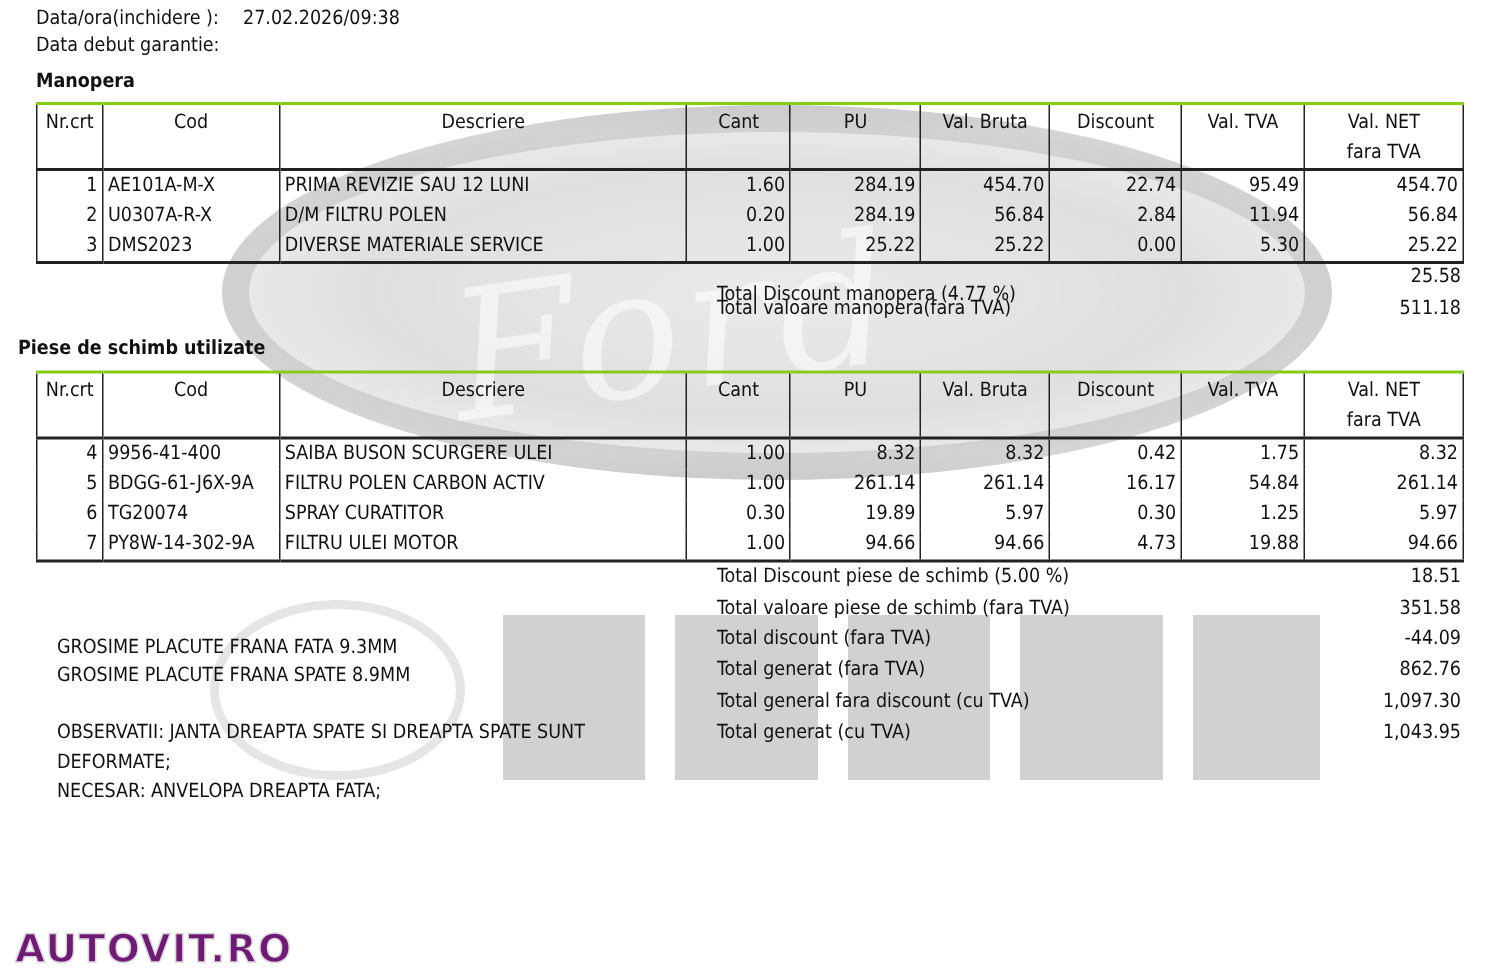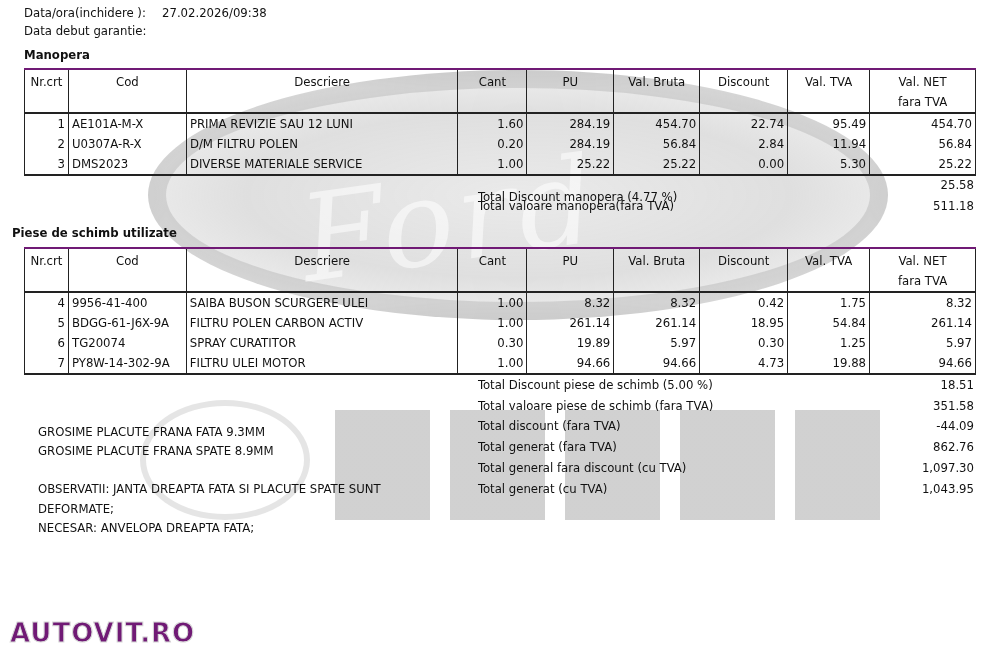--- a/index.html
+++ b/index.html
@@ -14,21 +14,21 @@
            font-size:120px;color:rgba(255,255,255,0.55);letter-spacing:4px;transform:rotate(-8deg);}
   .wm-mazda-logo{position:absolute;left:140px;top:400px;width:170px;height:120px;border-radius:50%;
            border:6px solid rgba(180,180,180,0.35);box-sizing:border-box;}
   .wm-mazda{position:absolute;left:335px;top:410px;width:545px;height:110px;
            background:repeating-linear-gradient(90deg,rgba(150,150,150,0.55) 0 95px,rgba(255,255,255,0) 95px 115px);opacity:.8;}
   .wm-auto{position:absolute;left:10px;top:618px;font-family:"DejaVu Sans",sans-serif;font-weight:bold;font-size:26px;
            color:#701a75;-webkit-text-stroke:1px #d8d8d8;letter-spacing:1px;}
   
   table.grid{position:absolute;border-collapse:collapse;left:24px;width:952px;}
   table.grid th,table.grid td{border-left:1.5px solid #222;border-right:1.5px solid #222;padding:0 3px;}
-  table.grid thead th{border-top:2px solid #701a75;border-bottom:2px solid #222;font-weight:normal;font-size:13px;
+  table.grid thead th{border-top:2px solid #84cc16;border-bottom:2px solid #222;font-weight:normal;font-size:13px;
          vertical-align:top;text-align:center;height:40px;line-height:20px;padding-top:2px;margin-top:48px;}
   table.grid tbody td{height:20px;line-height:20px;font-size:13px;}
   table.grid tbody tr:last-child td{border-bottom:2px solid #222;}
   td.num{text-align:right;}
   td.txt{text-align:left;}
   .sec-title{font-weight:bold;font-size:13px;}
   .tot-label{position:absolute;left:478px;font-size:13px;}
   .tot-val{position:absolute;right:26px;font-size:13px;text-align:right;}
 </style>
 </head>
@@ -152,21 +152,21 @@
       <td class="num">1.75</td>
       <td class="num">8.32</td>
     </tr>
     <tr>
       <td class="num">5</td>
       <td class="txt">BDGG-61-J6X-9A</td>
       <td class="txt">FILTRU POLEN CARBON ACTIV</td>
       <td class="num">1.00</td>
       <td class="num">261.14</td>
       <td class="num">261.14</td>
-      <td class="num">18.95</td>
+      <td class="num">16.17</td>
       <td class="num">54.84</td>
       <td class="num">261.14</td>
     </tr>
     <tr>
       <td class="num">6</td>
       <td class="txt">TG20074</td>
       <td class="txt">SPRAY CURATITOR</td>
       <td class="num">0.30</td>
       <td class="num">19.89</td>
       <td class="num">5.97</td>
@@ -197,15 +197,15 @@
 <div class="tot-val abs" style="top:418px;">-44.09</div>
 <div class="tot-label abs" style="top:439px;">Total generat (fara TVA)</div>
 <div class="tot-val abs" style="top:439px;">862.76</div>
 <div class="tot-label abs" style="top:460px;">Total general fara discount (cu TVA)</div>
 <div class="tot-val abs" style="top:460px;">1,097.30</div>
 <div class="tot-label abs" style="top:481px;">Total generat (cu TVA)</div>
 <div class="tot-val abs" style="top:481px;">1,043.95</div>
 
 <div class="abs" style="left:38px;top:424px;">GROSIME PLACUTE FRANA FATA 9.3MM</div>
 <div class="abs" style="left:38px;top:443px;">GROSIME PLACUTE FRANA SPATE 8.9MM</div>
-<div class="abs" style="left:38px;top:481px;">OBSERVATII: JANTA DREAPTA FATA SI PLACUTE SPATE SUNT</div>
+<div class="abs" style="left:38px;top:481px;">OBSERVATII: JANTA DREAPTA SPATE SI DREAPTA SPATE SUNT</div>
 <div class="abs" style="left:38px;top:501px;">DEFORMATE;</div>
 <div class="abs" style="left:38px;top:520px;">NECESAR: ANVELOPA DREAPTA FATA;</div>
 
 </body></html>

